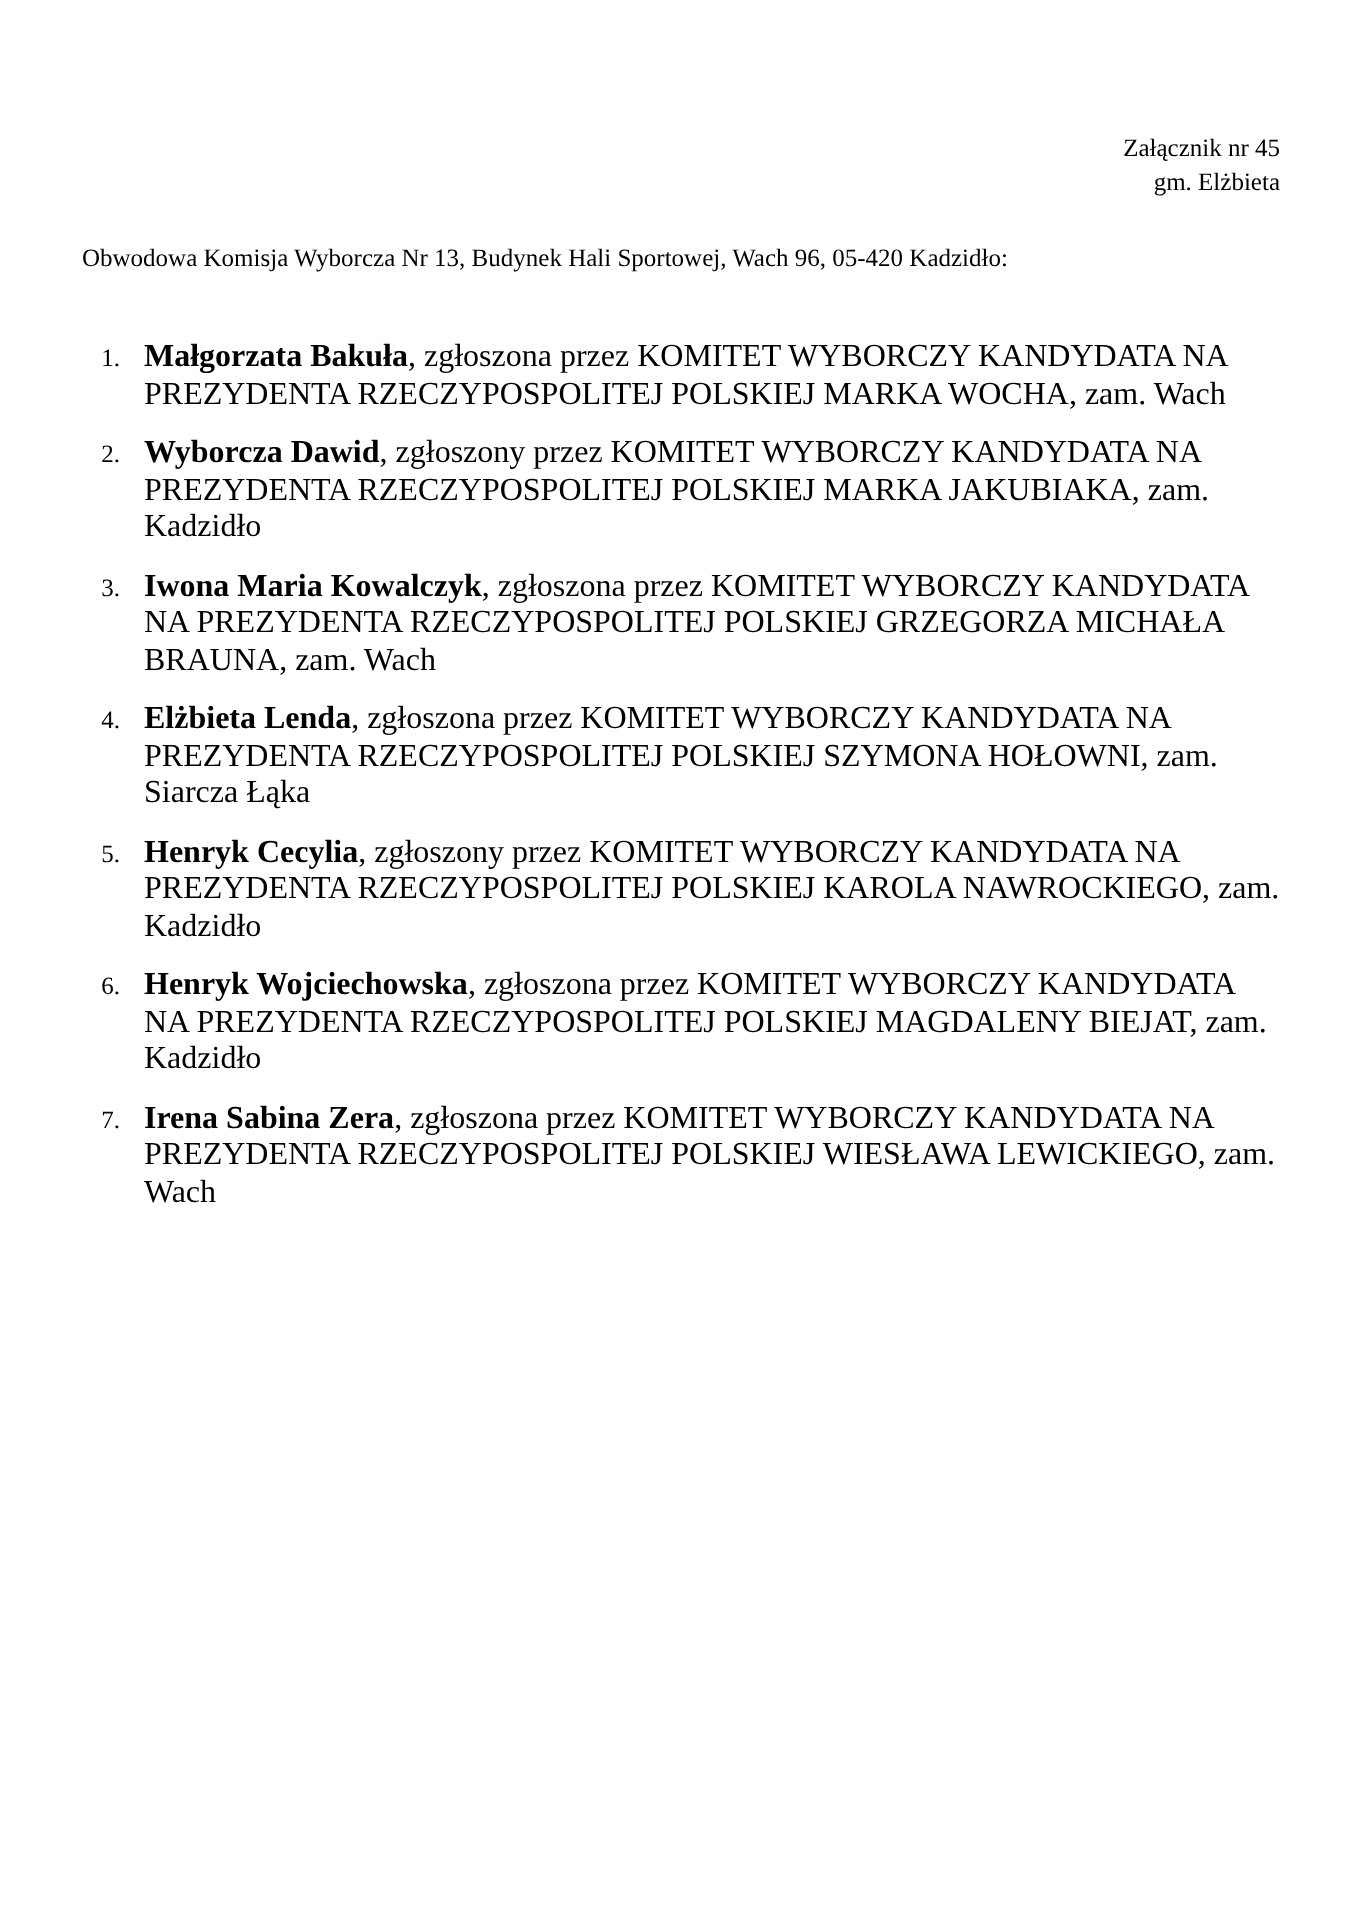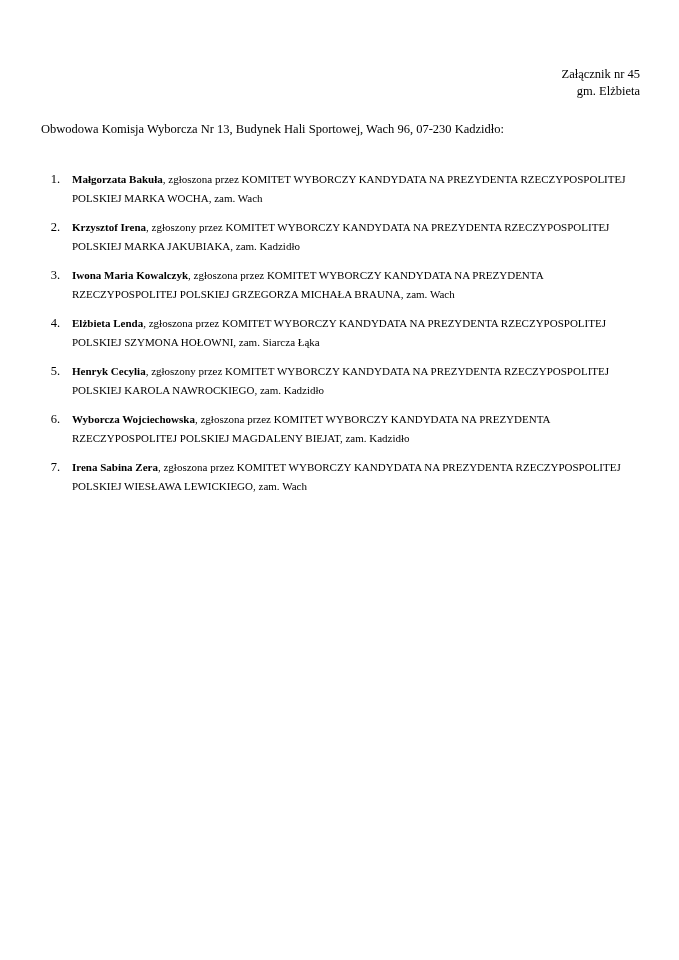--- a/index.html
+++ b/index.html
@@ -58,70 +58,70 @@
     width: 31px;
     flex: 0 0 31px;
     text-align: right;
     padding-right: 12px;
     box-sizing: border-box;
     font-size: 12.5px;
     line-height: 18.5px;
   }
   .item-text {
     flex: 1 1 auto;
-    font-size: 11px;
+    font-size: 16px;
     line-height: 18.5px;
     text-align: left;
   }
   .item-name {
     font-weight: bold;
   }
 </style>
 </head>
 <body>
 
 <div class="page">
 
   <div class="header-block">
     <span class="header-line">Załącznik nr 45</span>
     <span class="header-line">gm. Elżbieta</span>
   </div>
 
-  <div class="intro">Obwodowa Komisja Wyborcza Nr 13, Budynek Hali Sportowej, Wach 96, 07-230 Kadzidło:</div>
+  <div class="intro">Obwodowa Komisja Wyborcza Nr 13, Budynek Hali Sportowej, Wach 96, 05-420 Kadzidło:</div>
 
   <ol class="list" style="list-style:none;margin:0;padding:0;">
 
     <li class="item">
       <span class="item-num">1.</span>
       <span class="item-text"><span class="item-name">Małgorzata Bakuła</span><span>, zgłoszona przez KOMITET WYBORCZY KANDYDATA NA PREZYDENTA RZECZYPOSPOLITEJ POLSKIEJ MARKA WOCHA, zam. Wach</span></span>
     </li>
 
     <li class="item">
       <span class="item-num">2.</span>
-      <span class="item-text"><span class="item-name">Krzysztof Irena</span><span>, zgłoszony przez KOMITET WYBORCZY KANDYDATA NA PREZYDENTA RZECZYPOSPOLITEJ POLSKIEJ MARKA JAKUBIAKA, zam. Kadzidło</span></span>
+      <span class="item-text"><span class="item-name">Wyborcza Dawid</span><span>, zgłoszony przez KOMITET WYBORCZY KANDYDATA NA PREZYDENTA RZECZYPOSPOLITEJ POLSKIEJ MARKA JAKUBIAKA, zam. Kadzidło</span></span>
     </li>
 
     <li class="item">
       <span class="item-num">3.</span>
       <span class="item-text"><span class="item-name">Iwona Maria Kowalczyk</span><span>, zgłoszona przez KOMITET WYBORCZY KANDYDATA NA PREZYDENTA RZECZYPOSPOLITEJ POLSKIEJ GRZEGORZA MICHAŁA BRAUNA, zam. Wach</span></span>
     </li>
 
     <li class="item">
       <span class="item-num">4.</span>
       <span class="item-text"><span class="item-name">Elżbieta Lenda</span><span>, zgłoszona przez KOMITET WYBORCZY KANDYDATA NA PREZYDENTA RZECZYPOSPOLITEJ POLSKIEJ SZYMONA HOŁOWNI, zam. Siarcza Łąka</span></span>
     </li>
 
     <li class="item">
       <span class="item-num">5.</span>
       <span class="item-text"><span class="item-name">Henryk Cecylia</span><span>, zgłoszony przez KOMITET WYBORCZY KANDYDATA NA PREZYDENTA RZECZYPOSPOLITEJ POLSKIEJ KAROLA NAWROCKIEGO, zam. Kadzidło</span></span>
     </li>
 
     <li class="item">
       <span class="item-num">6.</span>
-      <span class="item-text"><span class="item-name">Wyborcza Wojciechowska</span><span>, zgłoszona przez KOMITET WYBORCZY KANDYDATA NA PREZYDENTA RZECZYPOSPOLITEJ POLSKIEJ MAGDALENY BIEJAT, zam. Kadzidło</span></span>
+      <span class="item-text"><span class="item-name">Henryk Wojciechowska</span><span>, zgłoszona przez KOMITET WYBORCZY KANDYDATA NA PREZYDENTA RZECZYPOSPOLITEJ POLSKIEJ MAGDALENY BIEJAT, zam. Kadzidło</span></span>
     </li>
 
     <li class="item">
       <span class="item-num">7.</span>
       <span class="item-text"><span class="item-name">Irena Sabina Zera</span><span>, zgłoszona przez KOMITET WYBORCZY KANDYDATA NA PREZYDENTA RZECZYPOSPOLITEJ POLSKIEJ WIESŁAWA LEWICKIEGO, zam. Wach</span></span>
     </li>
 
   </ol>
 
 </div>

